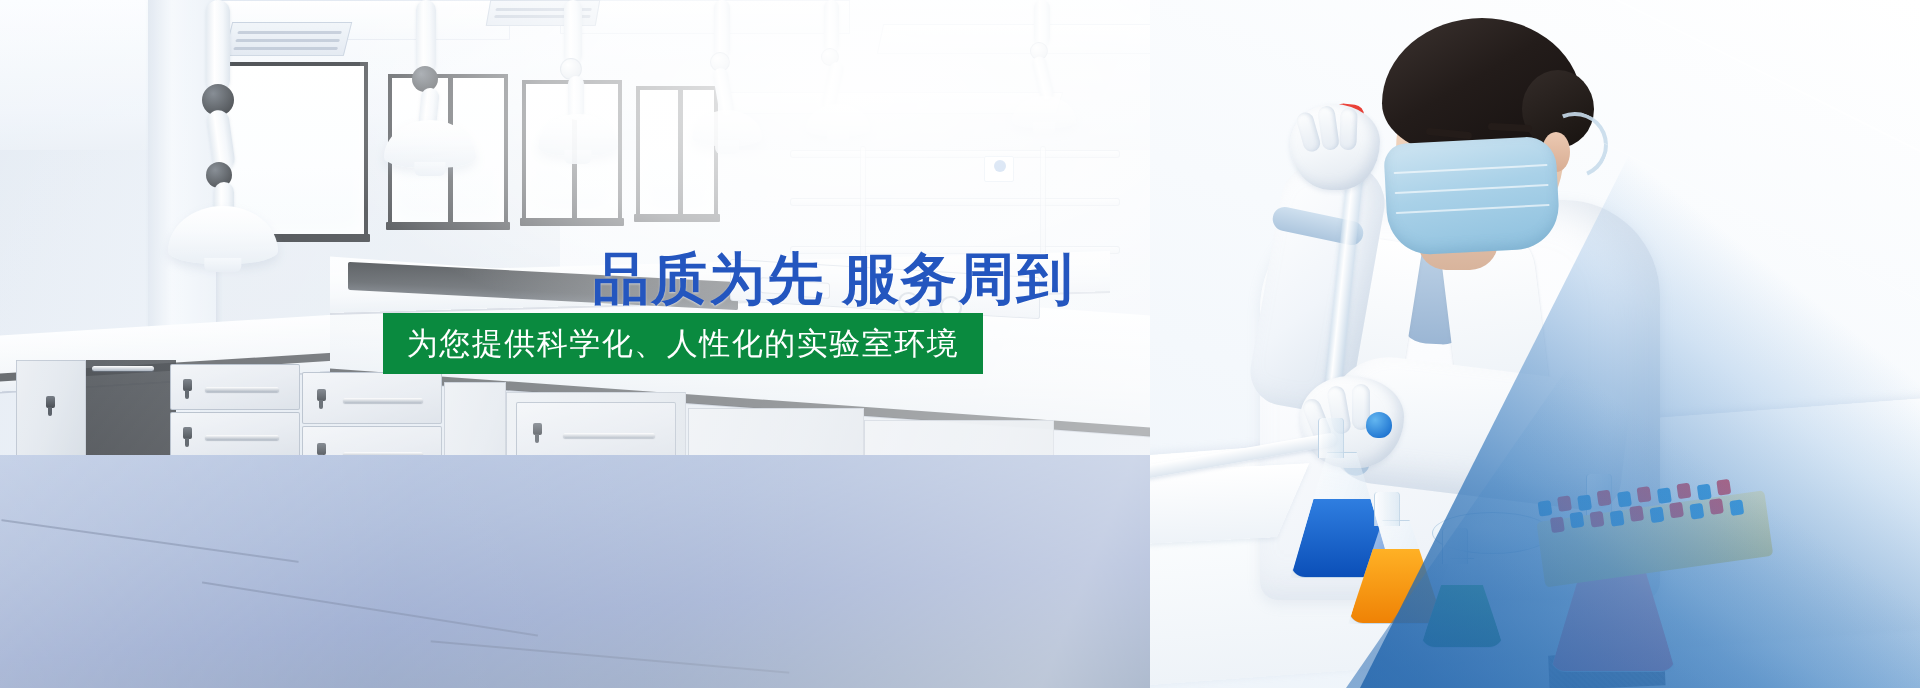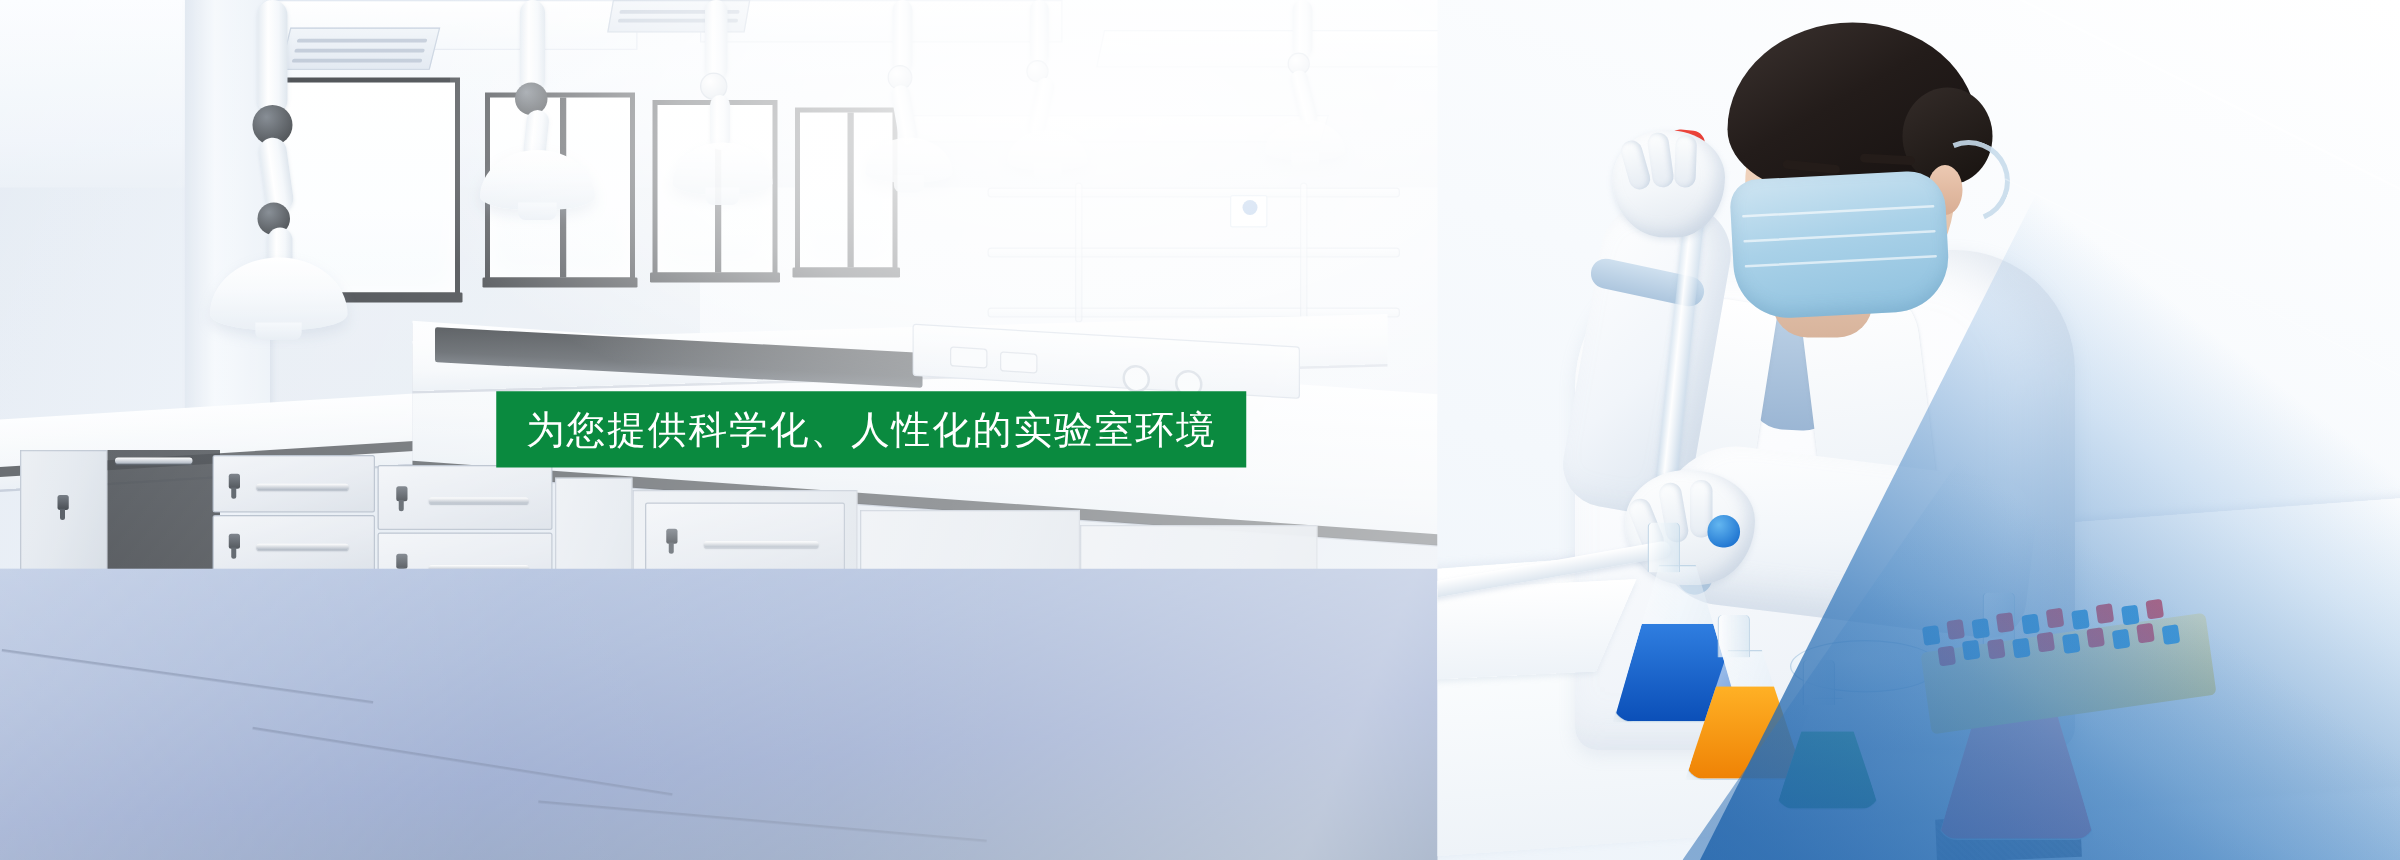--- a/index.html
+++ b/index.html
@@ -399,21 +399,21 @@
   }
   .headline {
     position:absolute; left:593px; top:248px;
     font-family:"Liberation Sans", sans-serif;
     font-weight:bold; font-size:56px; line-height:1.1;
     letter-spacing:2px; white-space:nowrap;
     color:#2456bf;
     text-shadow:0 1px 2px rgba(255,255,255,.55);
   }
   .subbar {
-    position:absolute; left:397px; top:313px;
+    position:absolute; left:383px; top:313px;
     width:600px; height:61px;
     background:#0a8a3f;
     display:flex; align-items:center; justify-content:center;
     pointer-events:auto;
   }
   .subbar span {
     font-family:"Liberation Sans", sans-serif;
     font-size:31px; letter-spacing:1.5px; color:#ffffff; white-space:nowrap;
   }
 </style>
@@ -692,19 +692,20 @@
     </div>
   </div>
 
   <div class="blue-wedge"></div>
   <div class="blue-wedge2"></div>
   <div class="wedge-line"></div>
   <div class="wedge-line2"></div>
 
   <div class="copy">
 
+    <div class="headline">品质为先 服务周到</div>
 
     <div class="subbar">
       <span>为您提供科学化、人性化的实验室环境</span>
     </div>
   </div>
 
 </div>
 
 </body></html>

